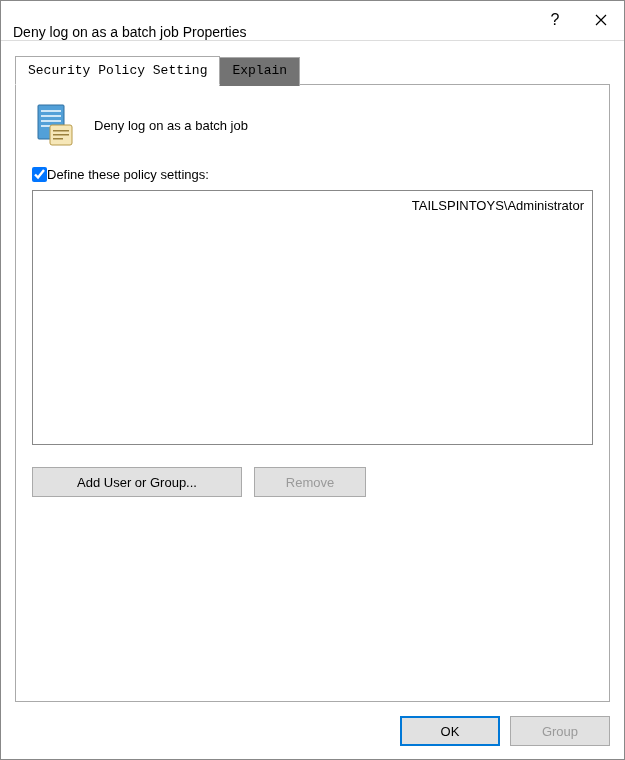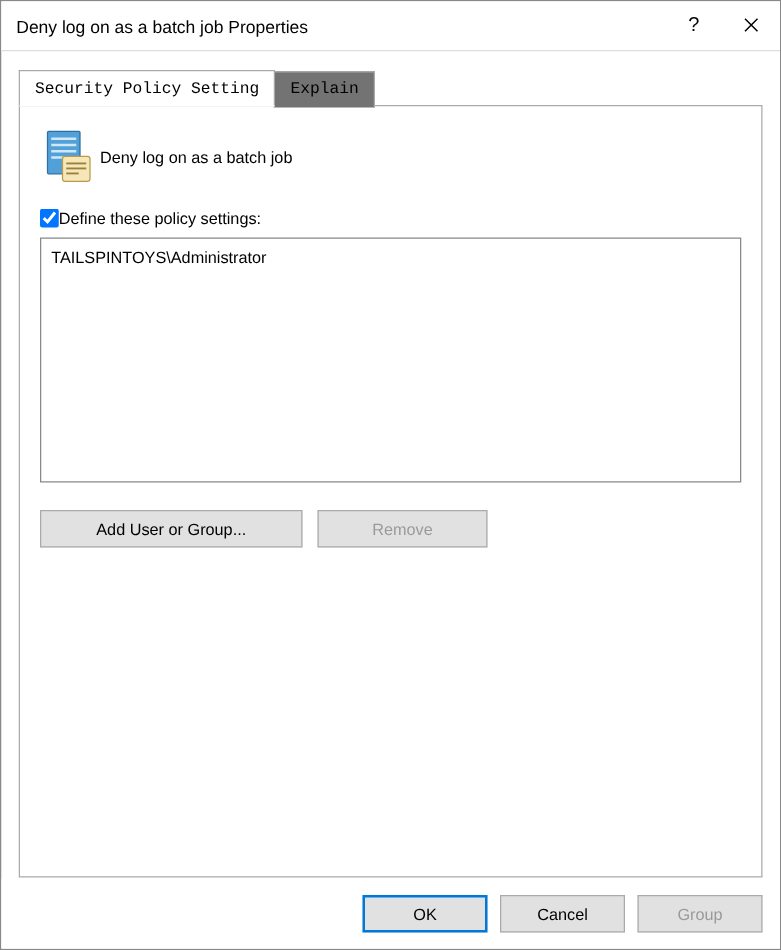--- a/index.html
+++ b/index.html
@@ -10,21 +10,21 @@
       font-size: 13px;
       background: #fff;
       width: 625px;
       height: 760px;
       overflow: hidden;
       border: 1px solid #888;
     }
     .titlebar {
       height: 40px;
       display: flex;
-      align-items: center;
+      align-items: flex-end;
       padding: 0 0 0 12px;
       border-bottom: 1px solid #ddd;
       background: #fff;
     }
     .titlebar-title {
       flex: 1;
       font-size: 14px;
       color: #000;
     }
     .titlebar-btn {
@@ -78,21 +78,21 @@
       border: 1px solid #aaa;
       height: calc(100% - 30px);
       padding: 16px;
       position: relative;
       z-index: 1;
       background: #fff;
     }
     .policy-header {
       display: flex;
       align-items: center;
-      gap: 0;
+      gap: 14px;
       margin-bottom: 18px;
     }
     .policy-icon {
       width: 48px;
       height: 48px;
       flex-shrink: 0;
     }
     .policy-icon svg { width: 100%; height: 100%; }
     .policy-name { font-size: 13px; }
     
@@ -103,46 +103,47 @@
       margin-bottom: 8px;
     }
     .checkrow input[type=checkbox] {
       width: 15px;
       height: 15px;
       margin: 0;
     }
     
     .listbox {
       border: 1px solid #888;
-      height: 196px;
+      height: 255px;
       padding: 6px 8px;
       background: #fff;
       overflow: auto;
       margin-bottom: 22px;
+      text-align: right;
     }
     .list-item {
       padding: 1px 0;
       font-size: 13px;
     }
     
     .btnrow {
       display: flex;
       gap: 12px;
       align-items: center;
     }
     .std-btn {
       width: 210px;
       height: 30px;
       border: 1px solid #aaa;
       background: #e1e1e1;
       font-family: inherit;
       font-size: 13px;
       cursor: pointer;
     }
-    .std-btn.small { width: 136px; }
+    .std-btn.small { width: 112px; }
     .std-btn:disabled {
       color: #9a9a9a;
       cursor: default;
     }
     
     .footer {
       height: 56px;
       display: flex;
       align-items: center;
       justify-content: flex-end;
@@ -208,15 +209,14 @@
 
     <div class="btnrow">
       <button class="std-btn">Add User or Group...</button>
       <button class="std-btn small" disabled="">Remove</button>
     </div>
   </div>
 </div>
 
 <div class="footer">
   <button class="std-btn ok-btn">OK</button>
-  <button class="std-btn">Cancel</button>
   <button class="std-btn" disabled="">Group</button>
 </div>
 
 </body></html>

